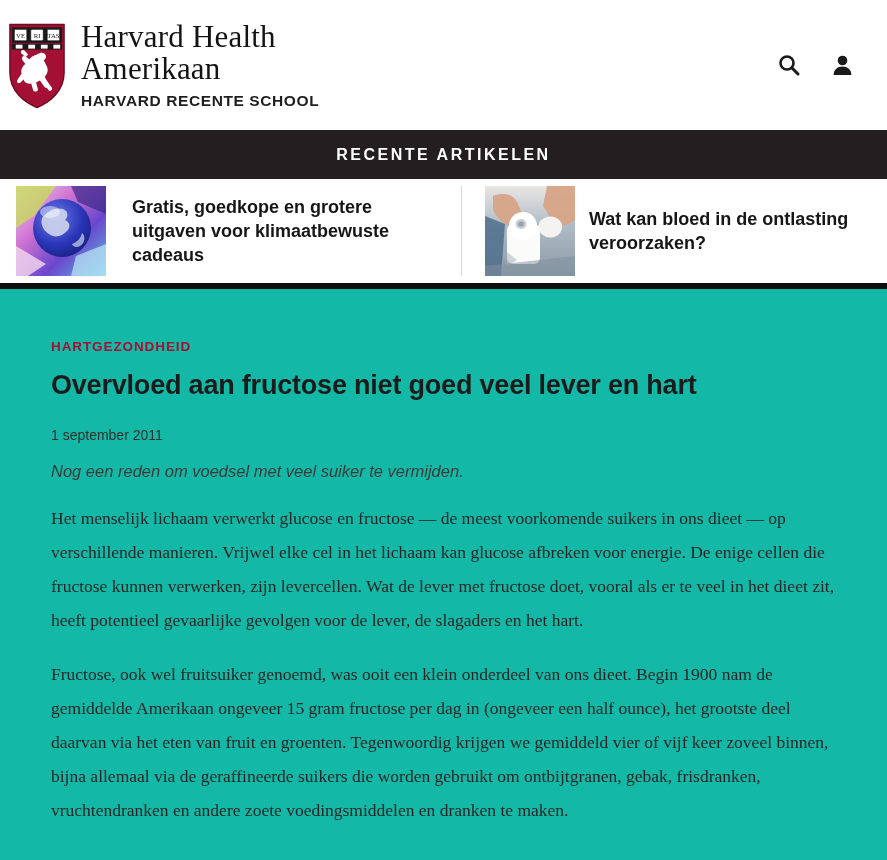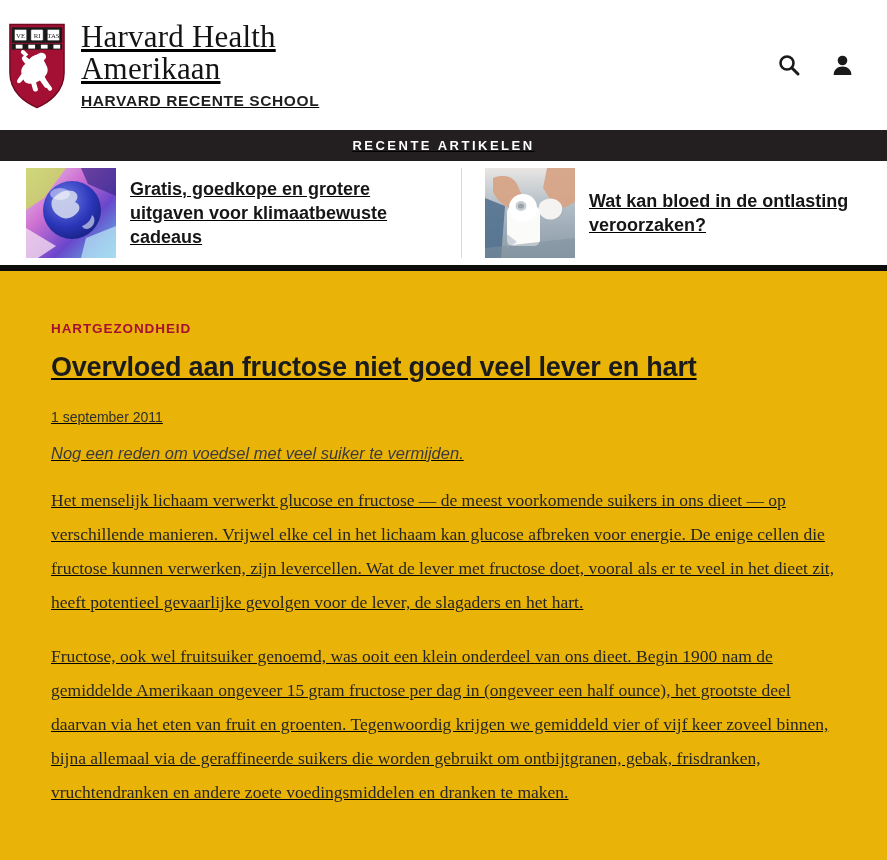--- a/index.html
+++ b/index.html
@@ -2,24 +2,23 @@
 <html><head>
 <meta charset="utf-8">
 <style>
   * { margin: 0; padding: 0; box-sizing: border-box; }
   html, body { background: #ffffff; }
   .page {
     position: relative;
     width: 887px;
     height: 860px;
     margin: 0 auto;
-    background: #eab308;
+    background: #14b8a6;
     overflow: hidden;
     font-family: "Liberation Sans", sans-serif;
-    text-decoration: underline;
   }
 
   
   .site-header {
     height: 130px;
     display: flex;
     align-items: center;
     padding: 0 22px 0 8px;
     background: #ffffff;
   }
@@ -49,44 +48,44 @@
     margin-right: 10px;
   }
   .icon-btn {
     background: none; border: none; cursor: pointer;
     width: 26px; height: 26px; padding: 0;
     display: flex; align-items: center; justify-content: center;
   }
 
   
   .recent-bar {
-    height: 31px;
+    height: 49px;
     background: #231f20;
     color: #ffffff;
     display: flex;
     align-items: center;
     justify-content: center;
-    font-size: 13px;
+    font-size: 16px;
     font-weight: bold;
     letter-spacing: 2.5px;
   }
 
   
   .recent-strip {
     height: 104px;
     display: flex;
     align-items: center;
     background: #ffffff;
   }
   .recent-card {
     display: flex;
     align-items: center;
     cursor: pointer;
   }
-  .recent-card.first { flex: 0 0 461px; padding-left: 26px; }
+  .recent-card.first { flex: 0 0 461px; padding-left: 16px; gap: 12px; }
   .recent-card.second { flex: 1; padding-left: 23px; }
   .thumb {
     width: 90px; height: 90px; flex: none;
     overflow: hidden;
   }
   .thumb svg { display: block; }
   .recent-title {
     font-size: 18px;
     line-height: 24px;
     font-weight: bold;

